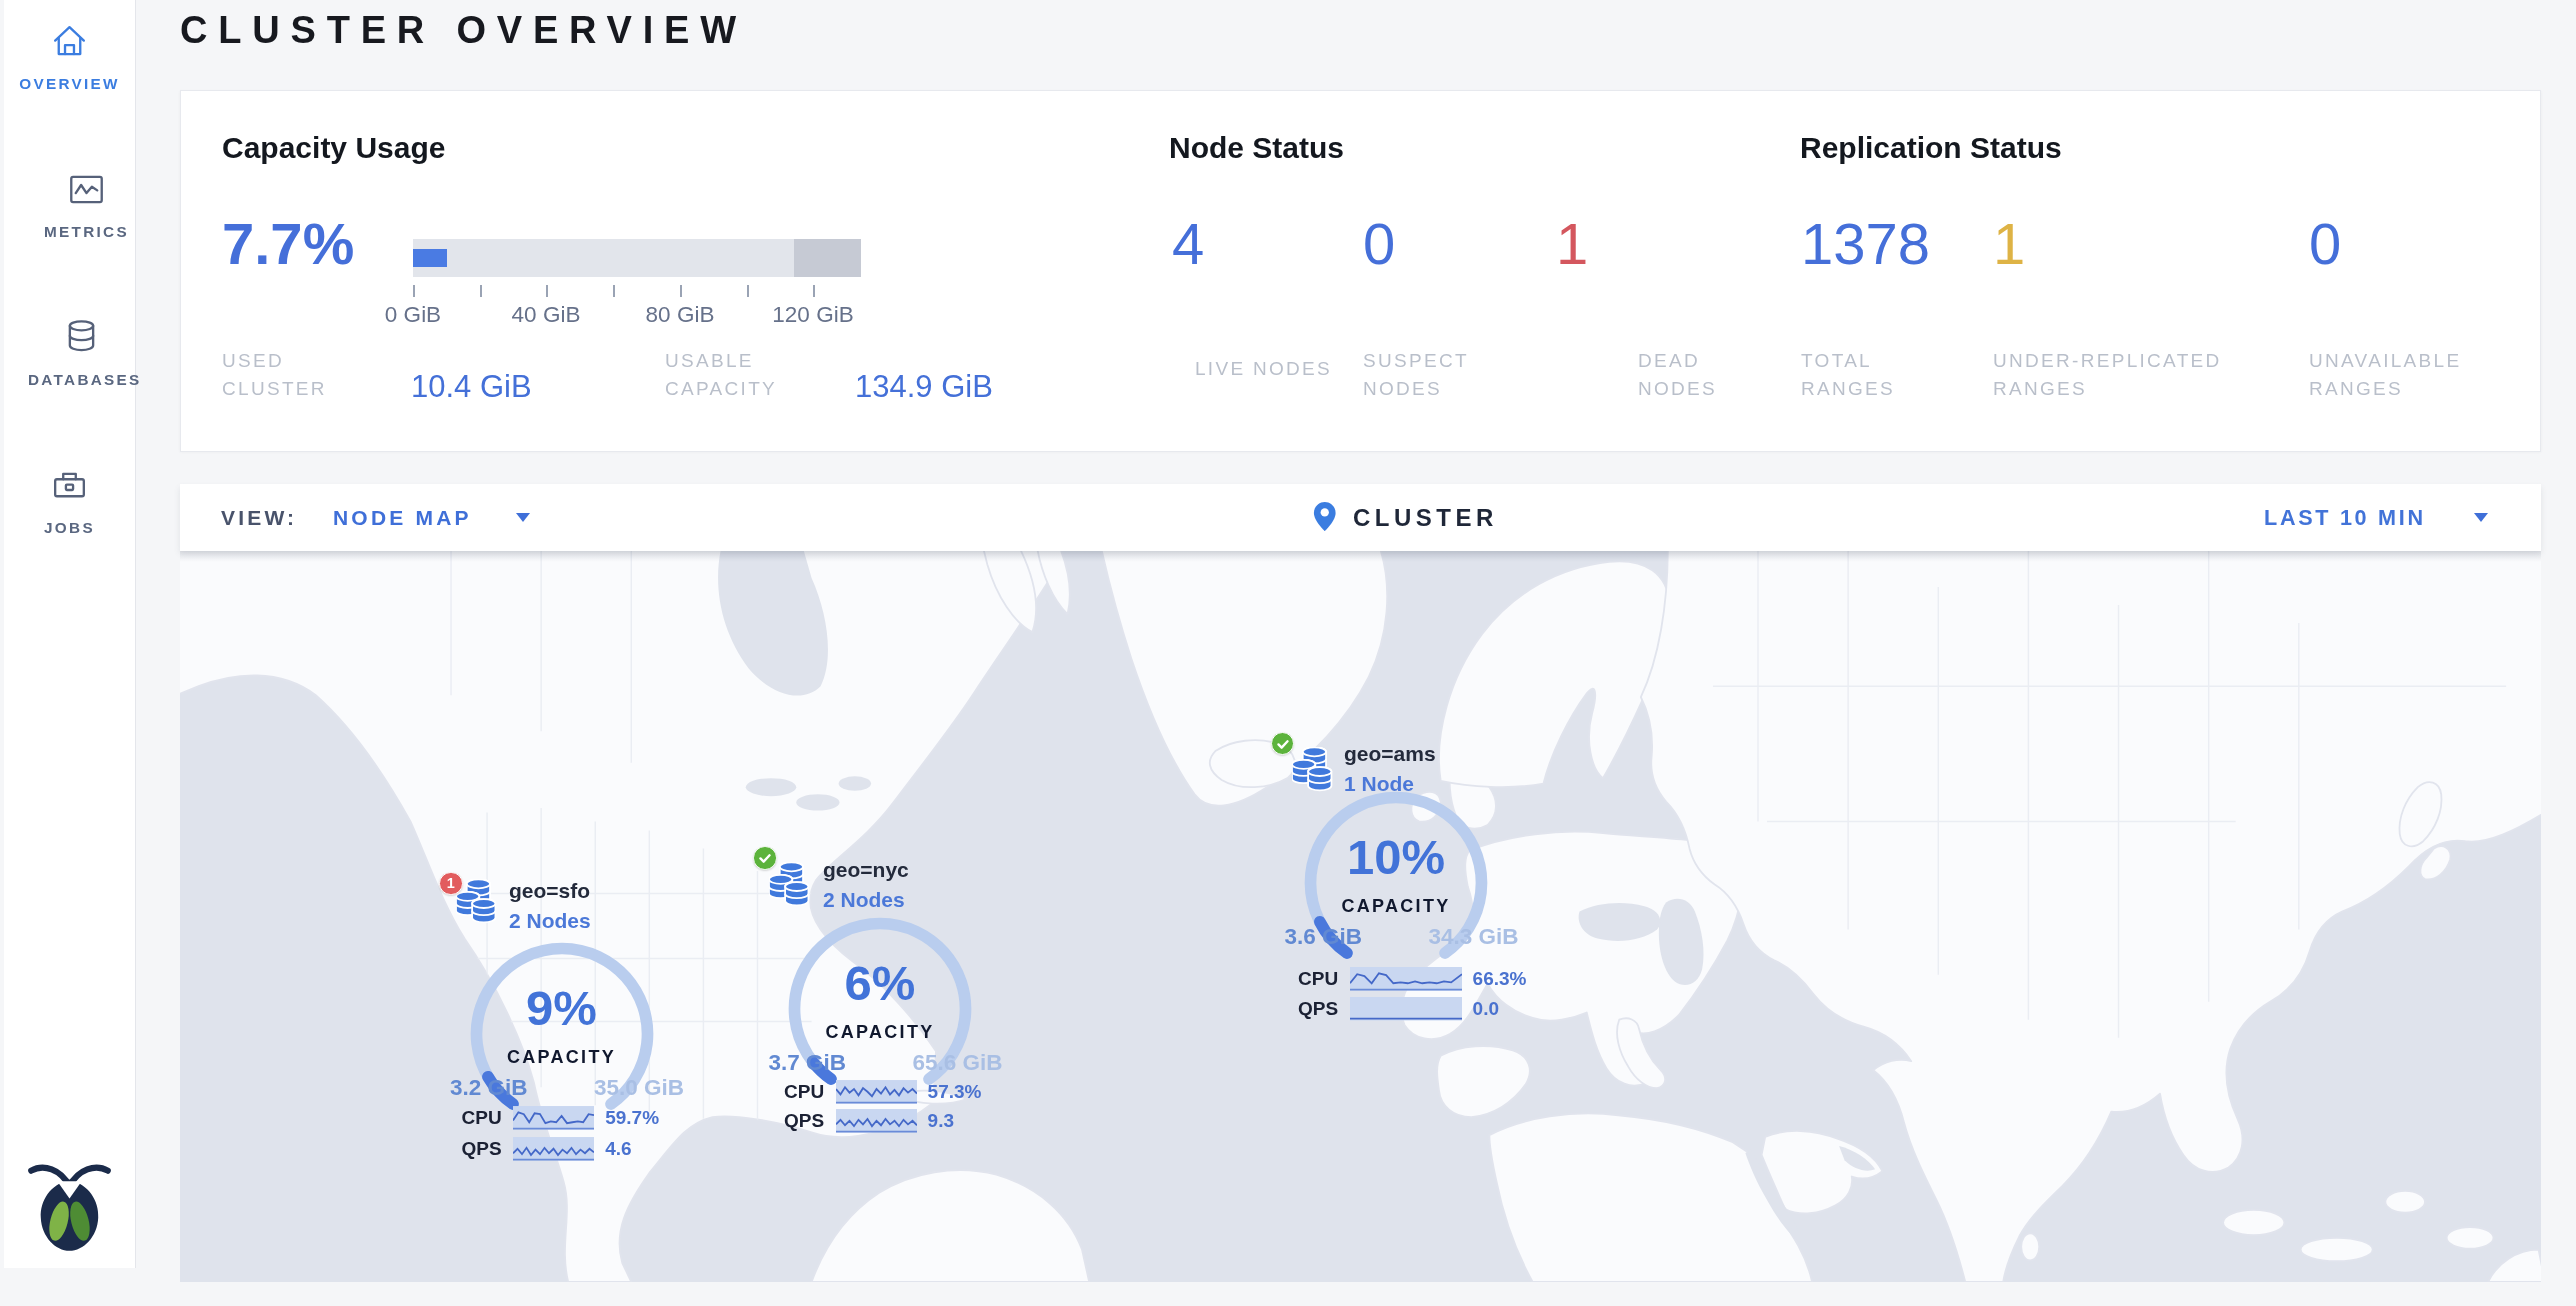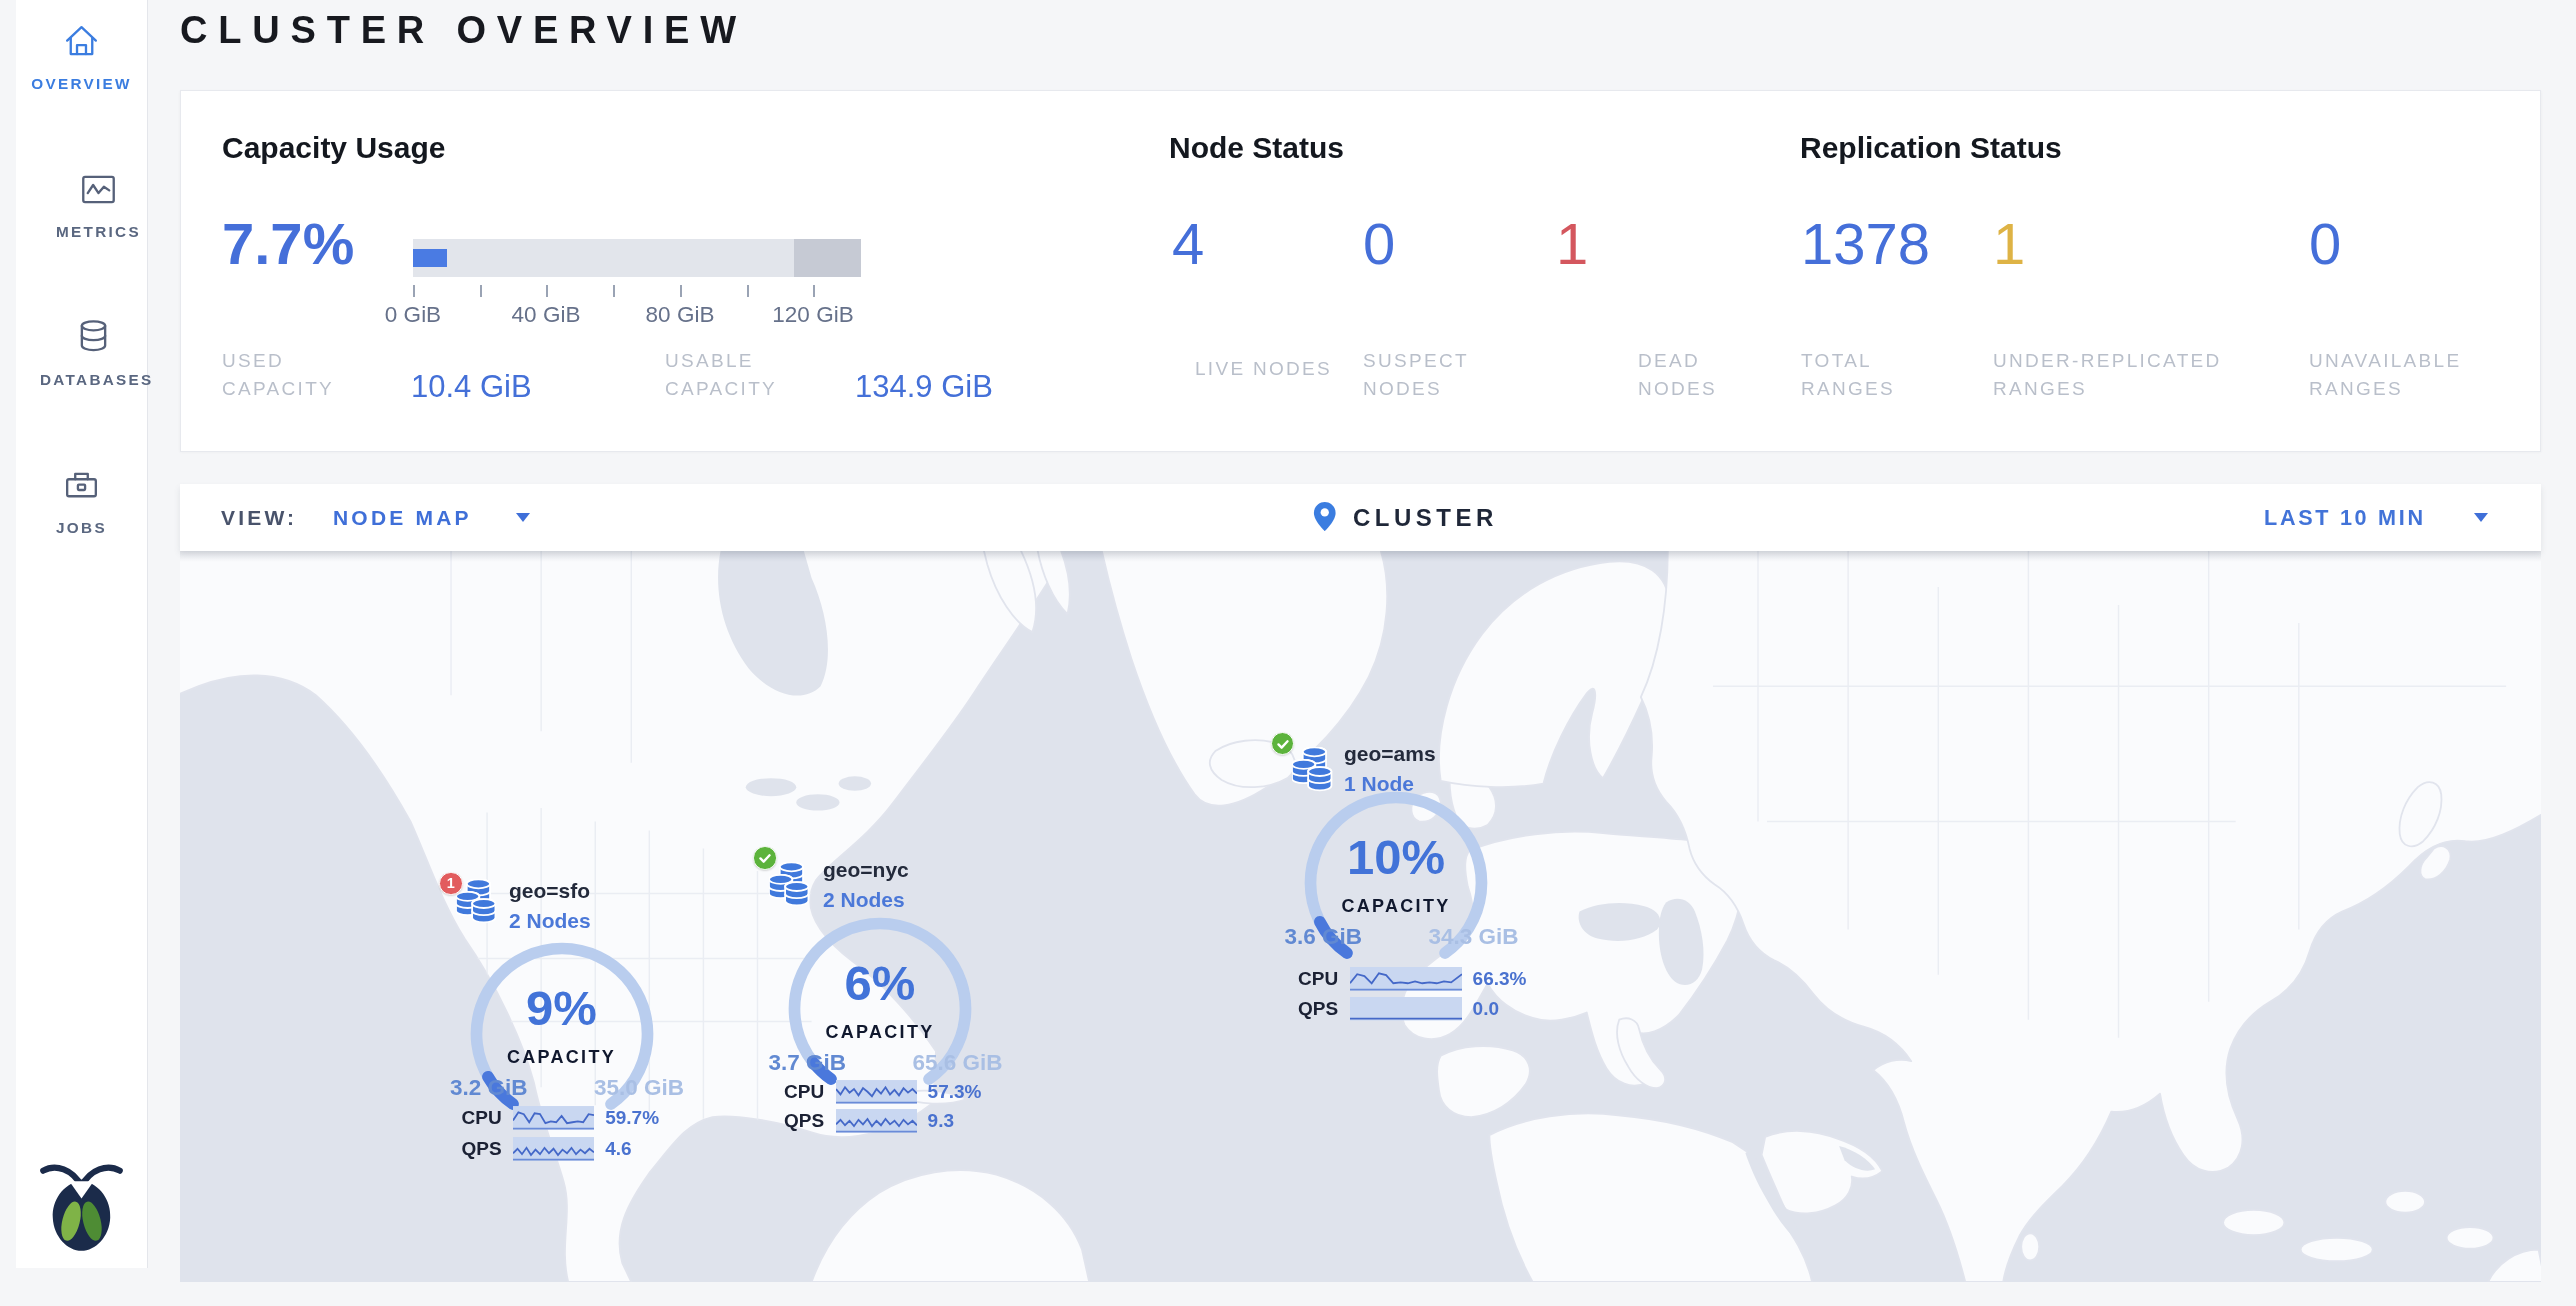--- a/index.html
+++ b/index.html
@@ -1,20 +1,20 @@
 <!DOCTYPE html>
 <html style="font-size:14.4px"><head>
 <meta charset="utf-8">
 <style>
   * { margin:0; padding:0; box-sizing:border-box; }
   body { background:#f5f6f8; font-family:"Liberation Sans", sans-serif; }
   .app { position:relative; width:2576px; height:1306px; overflow:hidden; background:#f5f6f8; }
 
   
-  .sidebar { position:absolute; left:16px; top:0; width:132px; height:1268px; background:#ffffff; border-right:0.9px solid #e4e6eb; z-index:5; }
+  .sidebar { position:absolute; left:4px; top:0; width:132px; height:1268px; background:#ffffff; border-right:0.9px solid #e4e6eb; z-index:5; }
   .nav-item { position:absolute; width:100%; text-align:center; cursor:pointer; }
   .nav-item .nav-icon { display:inline-block; width:43px; height:43px; }
   .nav-item .nav-icon svg { stroke:#566179; fill:none; stroke-width:2.6; stroke-linecap:round; stroke-linejoin:round; }
   .nav-item .nav-label { display:block; margin-top:9px; font-size:15.3px; font-weight:700; letter-spacing:2.3px; color:#5a6780; }
   .nav-item.active .nav-icon svg { stroke:#3b7de0; }
   .nav-item.active .nav-label { color:#3b7de0; }
   .nav-0 { top:20px; } .nav-1 { top:168px;padding-left:34px; } .nav-2 { top:316px;padding-left:24px; } .nav-3 { top:464px; }
   .logo { position:absolute; left:21.6px; bottom:5.4px; width:87px; height:115px; }
 
   
@@ -165,21 +165,21 @@
           <i style="left:334px"></i>
           <i style="left:400px"></i>
       </div>
       <div class="bar-labels">
         <span style="left:0px">0 GiB</span>
         <span style="left:133px">40 GiB</span>
         <span style="left:267px">80 GiB</span>
         <span style="left:400px">120 GiB</span>
       </div>
     </div>
-    <div class="stat-label" style="left:41px; width:171px;">USED CAPACITY</div>
+    <div class="stat-label" style="left:41px; width:171px;">USED CLUSTER</div>
     <div class="stat-value" style="left:230px;">10.4 GiB</div>
     <div class="stat-label" style="left:484px; width:180px;">USABLE CAPACITY</div>
     <div class="stat-value" style="left:674px;">134.9 GiB</div>
 
     <div class="panel-title pt-node">Node Status</div>
     <div class="big-num" style="left:991px;">4</div>
     <div class="big-num" style="left:1182px;">0</div>
     <div class="big-num red" style="left:1375px;">1</div>
     <div class="stat-label" style="left:1014px; width:144px;margin-top:8px;">LIVE NODES</div>
     <div class="stat-label" style="left:1182px; width:144px;">SUSPECT NODES</div>

